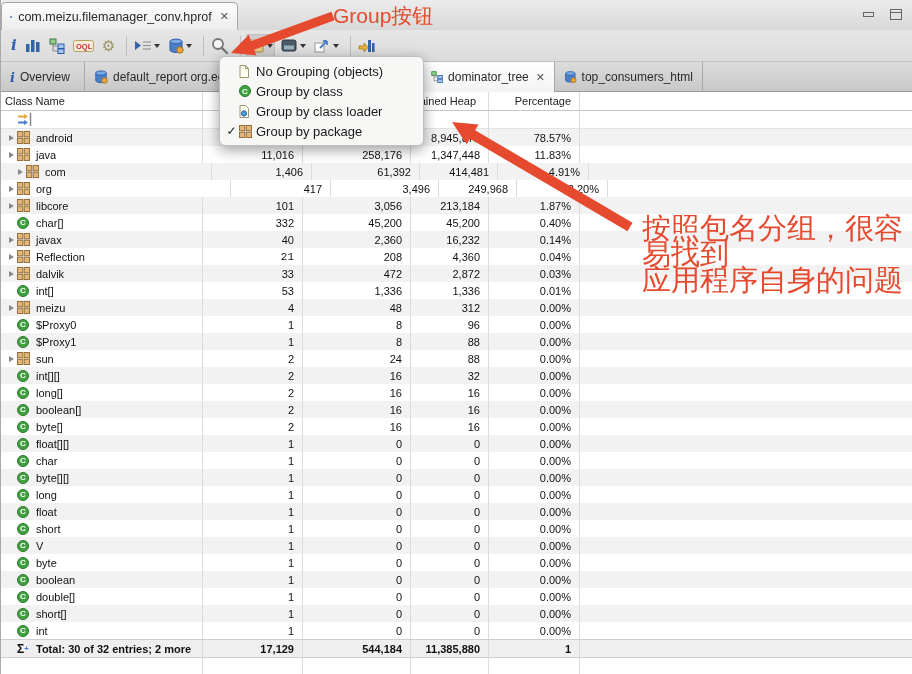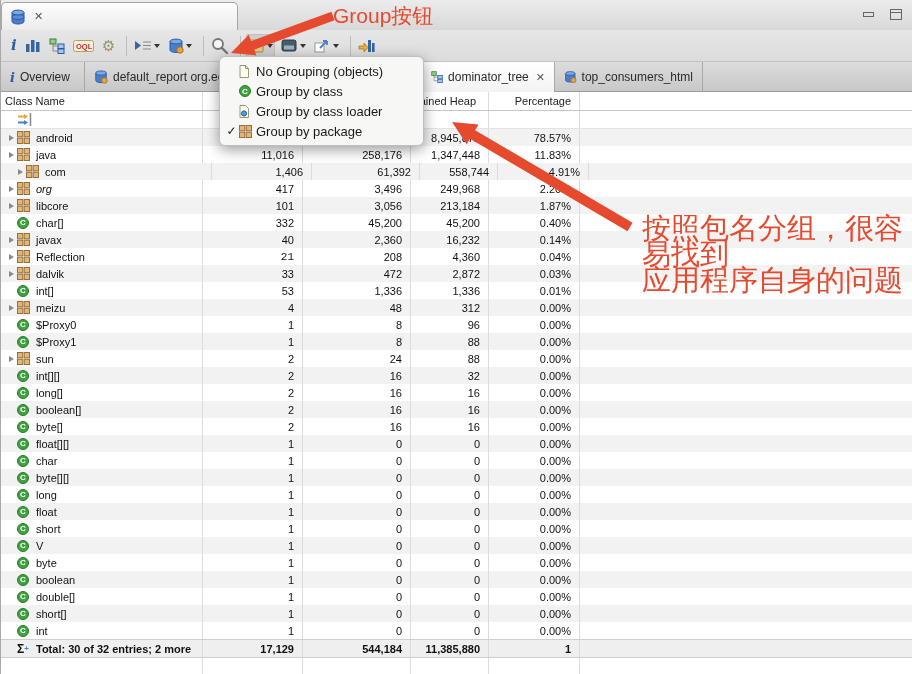--- a/index.html
+++ b/index.html
@@ -60,20 +60,21 @@
 
 <div class="app">
 
   <div class="titlebar">
     <div class="editor-tab">
       <svg width="16" height="16" viewBox="0 0 16 16">
         <path d="M2 3.5v9c0 1.4 2.7 2.5 6 2.5s6-1.1 6-2.5v-9" fill="#4a7fc8" stroke="#2b5ca8"></path>
         <ellipse cx="8" cy="8" rx="6" ry="2.4" fill="#5b8fd4" stroke="#2b5ca8"></ellipse>
         <ellipse cx="8" cy="3.5" rx="6" ry="2.4" fill="#7aa8e0" stroke="#2b5ca8"></ellipse>
       </svg>
+      <span class="lbl">com.meizu.filemanager_conv.hprof</span>
       <span class="close-x">✕</span>
     </div>
     <div class="win-controls">
       <svg width="13" height="11">
           <rect x="1.5" y="3.5" width="10" height="4" fill="none" stroke="#666"></rect>
         </svg>
       <svg width="13" height="11">
           <rect x="1.5" y="0.5" width="11" height="10" fill="none" stroke="#666"></rect>
           <line x1="1.5" y1="3.5" x2="12.5" y2="3.5" stroke="#666"></line>
         </svg>
@@ -320,29 +321,29 @@
             </span>
             <span>com</span>
           </div>
           <div class="cell cnum" style="width: 100px;">
             <span>1,406</span>
           </div>
           <div class="cell cnum" style="width: 108px;">
             <span>61,392</span>
           </div>
           <div class="cell cnum" style="width: 78px;">
-            <span>558,744</span>
+            <span>414,481</span>
           </div>
           <div class="cell cnum" style="width: 91px;">
             <span>4.91%</span>
           </div>
           <div class="cell cfill" style="width: 333px;"></div>
         </div>
         <div class="trow">
-          <div class="cell " style="width: 202px; font-style: italic;">
+          <div class="cell " style="width: 230px;">
             <span class="exp">
               <span class="tri"></span>
             </span>
             <span class="ticon">
               <svg width="13" height="13">
                 <rect x="0.5" y="0.5" width="5.3" height="5.3" fill="#e2b578" stroke="#96703c"></rect>
                 <rect x="7.2" y="0.5" width="5.3" height="5.3" fill="#e2b578" stroke="#96703c"></rect>
                 <rect x="0.5" y="7.2" width="5.3" height="5.3" fill="#e2b578" stroke="#96703c"></rect>
                 <rect x="7.2" y="7.2" width="5.3" height="5.3" fill="#e2b578" stroke="#96703c"></rect>
               </svg>

